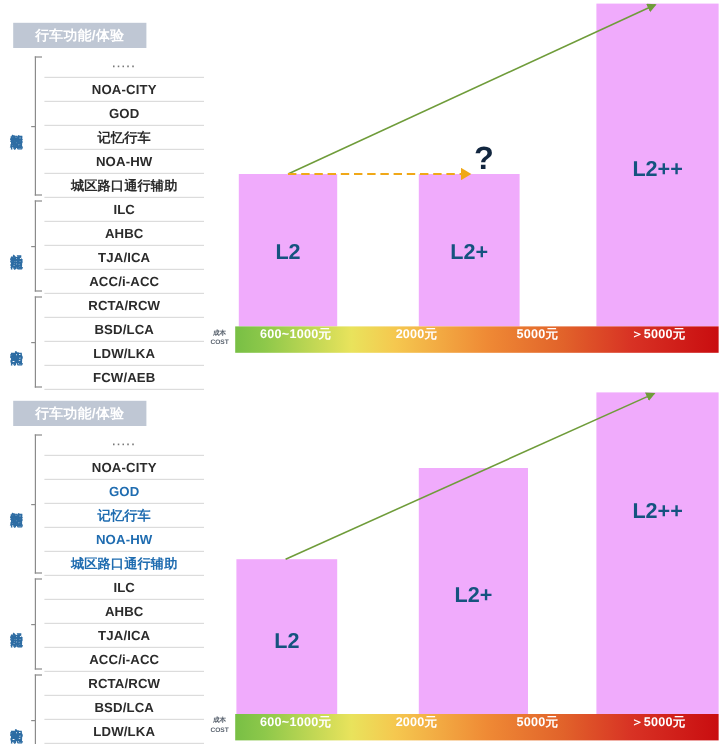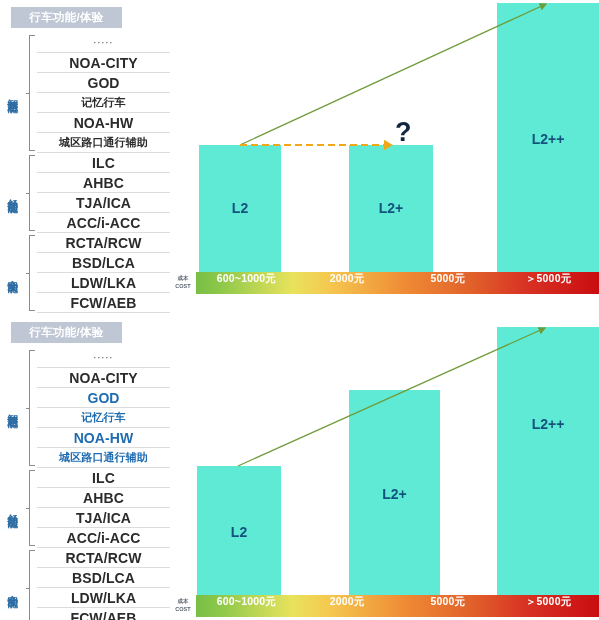--- a/index.html
+++ b/index.html
@@ -20,21 +20,21 @@
     width: 599px;
     height: 305px;
   }
   #panel-top  { top: 0px; }
   #panel-bottom { top: 315px; }
 
   
   .feature-panel {
     position: absolute;
     left: 0;
-    top: 0;
+    top: 12px;
     width: 170px;
     height: 305px;
   }
   .feature-header {
     position: absolute;
     left: 11px;
     top: 7px;
     width: 111px;
     height: 21px;
     background: #bfc7d4;
@@ -99,43 +99,43 @@
   }
   .rows {
     flex: 1;
   }
   .frow {
     height: 19px;
     border-bottom: 1px solid #dcdcdc;
     display: flex;
     align-items: center;
     justify-content: center;
-    font-size: 14px;
+    font-size: 11px;
     font-weight: bold;
     color: #2b2b2b;
     letter-spacing: .1px;
   }
   .frow.first { border-top: none; }
   .frow.dots { color: #777; letter-spacing: 1px; font-size: 9px; }
   .frow.hl { color: #1f6cb0; }
   .frow.cn { font-size: 11px; }
 
   
   .chart {
     position: absolute;
     left: 170px;
     top: 0;
     width: 429px;
     height: 305px;
   }
   .bar {
     position: absolute;
-    background: #5eead4;
+    background: #f0abfc;
     color: #15537f;
-    font-size: 14px;
+    font-size: 18px;
     font-weight: bold;
     display: flex;
     align-items: flex-start;
     justify-content: center;
   }
   .bar .bar-label {
     position: absolute;
     white-space: nowrap;
   }
   .arrow-svg {

